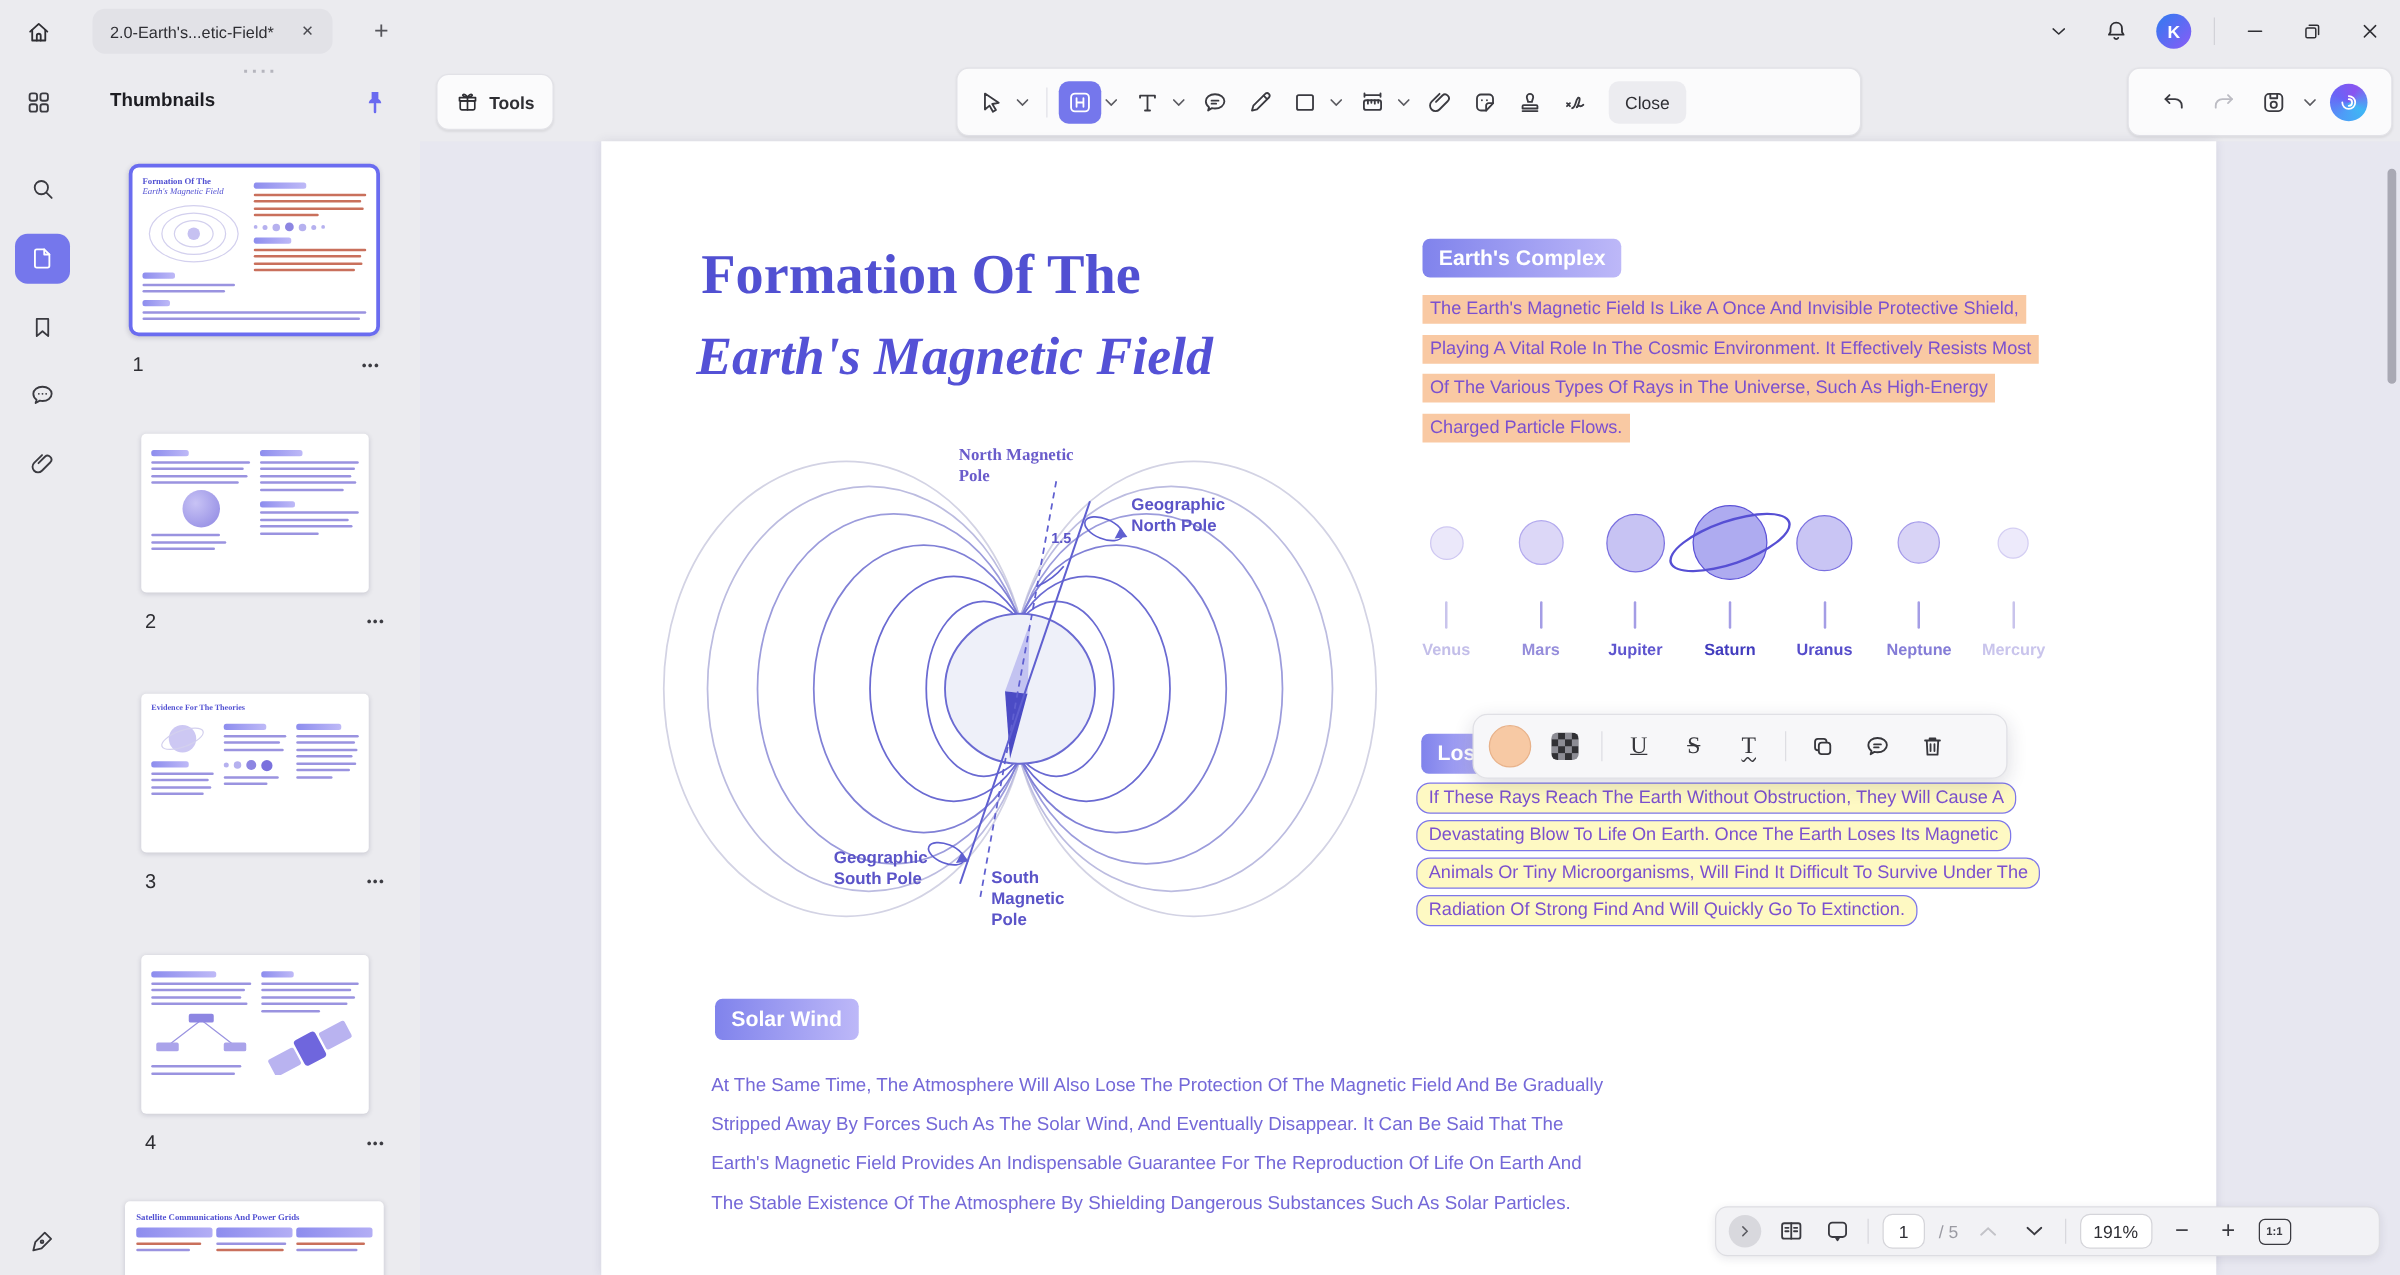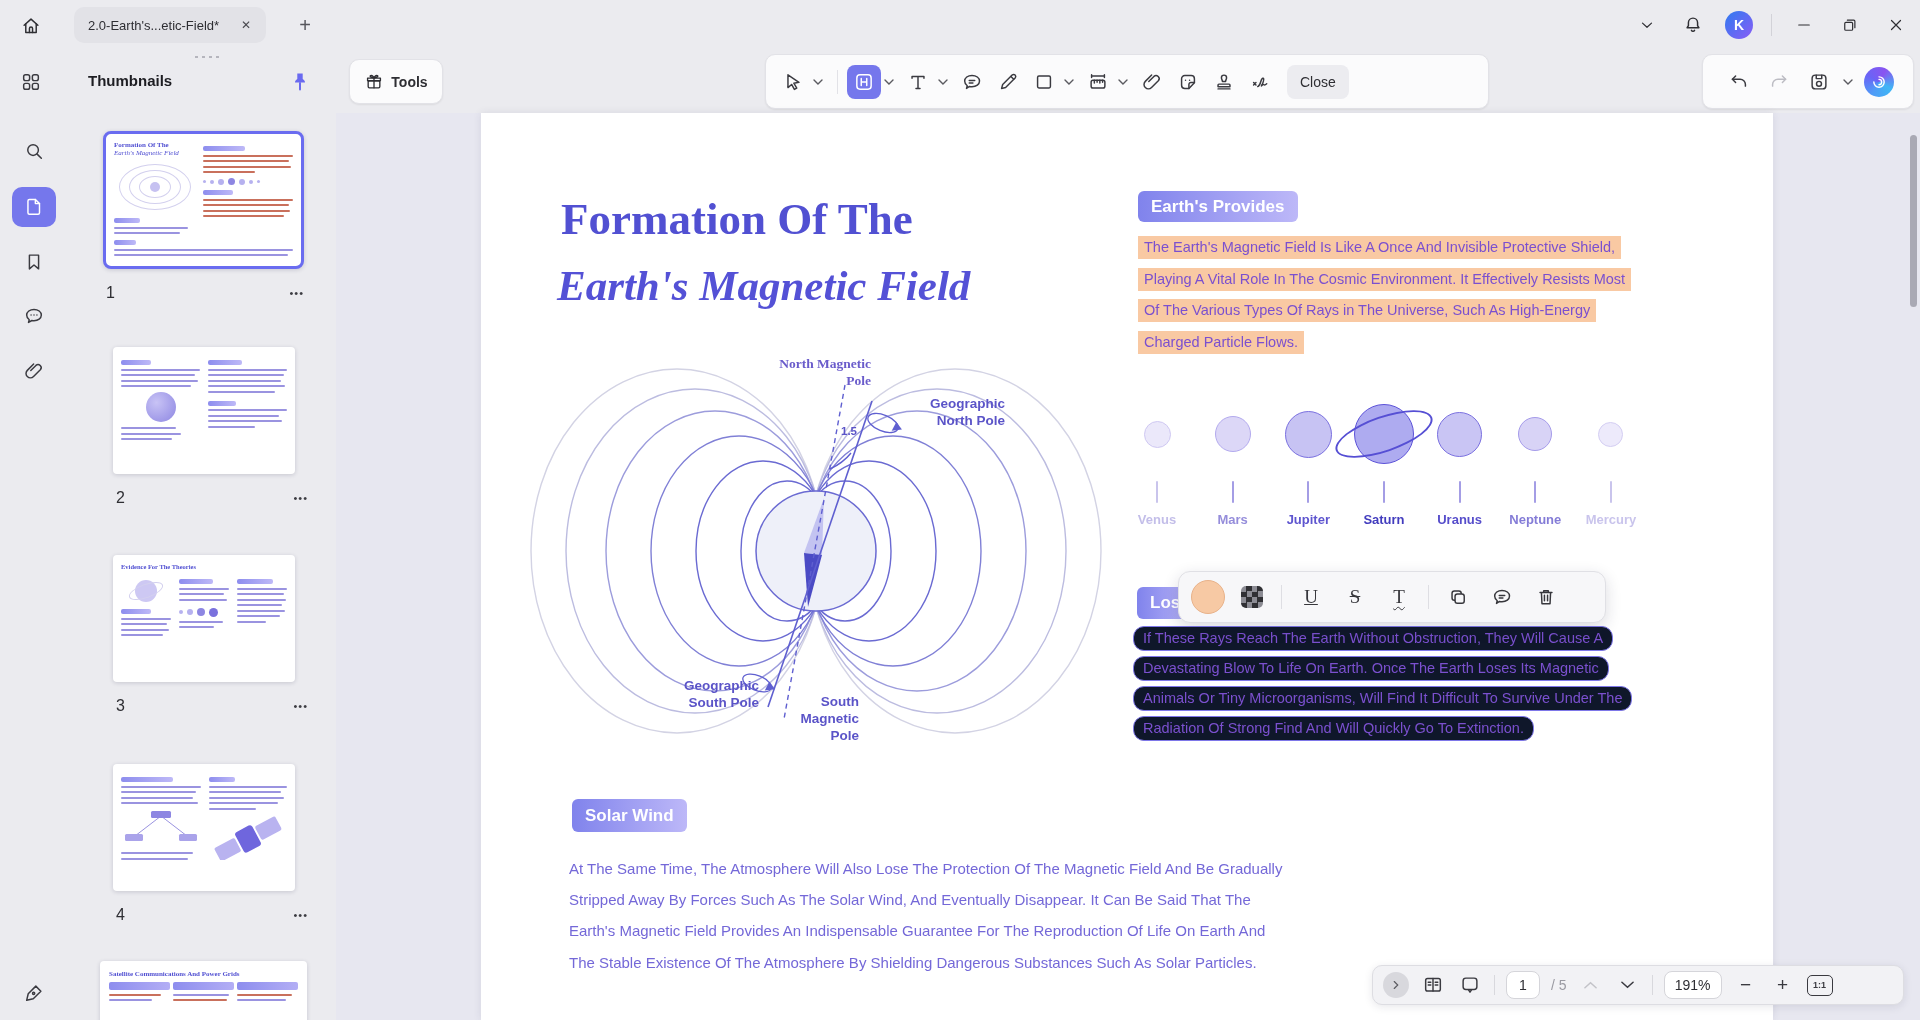--- a/index.html
+++ b/index.html
@@ -76,21 +76,21 @@
 
   .badge{background:linear-gradient(90deg,#8083ec,#bdb8f8);color:#fff;font-weight:bold;font-size:17px;display:flex;align-items:center;border-radius:6px;padding:0 13px;}
   .badge-magnetic{position:absolute;left:657px;top:78px;height:31px;}
   .badge-lose{position:absolute;left:656px;top:474px;width:58px;height:32px;overflow:hidden;white-space:nowrap;}
   .badge-solar{position:absolute;left:91px;top:686px;height:33px;}
 
   .intro{position:absolute;left:657px;top:123px;}
   .intro .hl{display:table;background:#f9c9a3;color:#7b50cf;font-size:14.5px;line-height:17px;padding:3px 6px;margin-bottom:8.5px;}
 
   .danger{position:absolute;left:652px;top:513px;}
-  .danger .dl{display:table;background:#0f172a;color:#7b50cf;font-size:14.5px;line-height:17px;padding:3px 9px;border:1.6px solid #7e77e9;border-radius:11px;margin-bottom:5px;}
+  .danger .dl{display:table;background:#fef9c3;color:#7b50cf;font-size:14.5px;line-height:17px;padding:3px 9px;border:1.6px solid #7e77e9;border-radius:11px;margin-bottom:5px;}
 
   .solar{position:absolute;left:88px;top:740px;}
   .solar div{font-size:15px;line-height:31.2px;color:#7468d8;white-space:nowrap;}
 
   
   .prow{position:absolute;left:643px;top:288px;width:520px;display:flex;justify-content:space-between;}
   .planet{display:flex;flex-direction:column;align-items:center;width:66px;}
   .pcw{height:66px;display:flex;align-items:center;justify-content:center;position:relative;}
   .pcirc{display:block;border-radius:50%;}
   .ptick{width:2px;height:22px;background:#a49de5;margin-top:14px;border-radius:1px;}
@@ -107,21 +107,21 @@
   .planet:nth-child(2) .pname{color:#958ddb;font-weight:bold;}
   .planet:nth-child(3) .pname{color:#5e55cf;font-weight:bold;}
   .planet:nth-child(4) .pname{color:#423cbe;font-weight:bold;}
   .planet:nth-child(5) .pname{color:#564dcb;font-weight:bold;}
   .planet:nth-child(6) .pname{color:#847cd7;font-weight:bold;}
   .planet:nth-child(7) .pname{color:#c9c4ec;font-weight:bold;}
   .planet:nth-child(1) .ptick,.planet:nth-child(7) .ptick{background:#c9c4ec;}
 
   
   .diagram{position:absolute;left:10px;top:222px;width:645px;height:440px;}
-  .dlabel{position:absolute;font-size:13.5px;font-weight:bold;color:#5b54c8;line-height:17px;text-align:right;}
+  .dlabel{position:absolute;font-size:13.5px;font-weight:bold;color:#5b54c8;line-height:17px;}
   .dlabel.serif{font-family:"Liberation Serif",serif;color:#6a5ccb;}
 
   
   .float-toolbar{position:absolute;left:1178px;top:571px;width:428px;height:52px;background:#f7f7f9;border:1px solid #e0e0e5;border-radius:12px;box-shadow:0 5px 16px rgba(30,30,60,.16);display:flex;align-items:center;padding:0 10px;gap:6px;z-index:30;}
   .fbtn{width:38px;height:38px;border-radius:8px;display:flex;align-items:center;justify-content:center;color:#37373c;}
   .fsep{width:1px;height:24px;background:#dedee3;margin:0 4px;}
   .swatch{width:34px;height:34px;border-radius:50%;background:#f7c9a4;border:1px solid #e8b28a;}
   .checker{width:22px;height:22px;border-radius:5px;background:repeating-conic-gradient(#303034 0% 25%,#8c8c94 25% 50%);background-size:11px 11px;}
   .fU{font-size:19px;font-family:"Liberation Serif",serif;text-decoration:underline;}
   .fS{font-size:19px;font-family:"Liberation Serif",serif;text-decoration:line-through;}
@@ -611,21 +611,21 @@
             <polygon points="277,342 285,347 276,352" fill="#5f5fd0"></polygon>
           </g>
         </svg>
       </div>
       <span class="dlabel serif" style="left:286px;top:242px;width:104px">North Magnetic Pole</span>
       <span class="dlabel" style="left:424px;top:282px;width:100px">Geographic North Pole</span>
       <span class="dlabel" style="left:360px;top:310px;font-size:11.5px">1.5</span>
       <span class="dlabel" style="left:186px;top:564px;width:92px">Geographic South Pole</span>
       <span class="dlabel" style="left:312px;top:580px;width:66px">South Magnetic Pole</span>
 
-      <div class="badge badge-magnetic">Earth's Provides</div>
+      <div class="badge badge-magnetic">Earth's Complex</div>
 
       <div class="intro">
         <div class="hl">The Earth's Magnetic Field Is Like A Once And Invisible Protective Shield,</div>
         <div class="hl">Playing A Vital Role In The Cosmic Environment. It Effectively Resists Most</div>
         <div class="hl">Of The Various Types Of Rays in The Universe, Such As High-Energy</div>
         <div class="hl">Charged Particle Flows.</div>
       </div>
 
       <div class="prow">
         <div class="planet">

